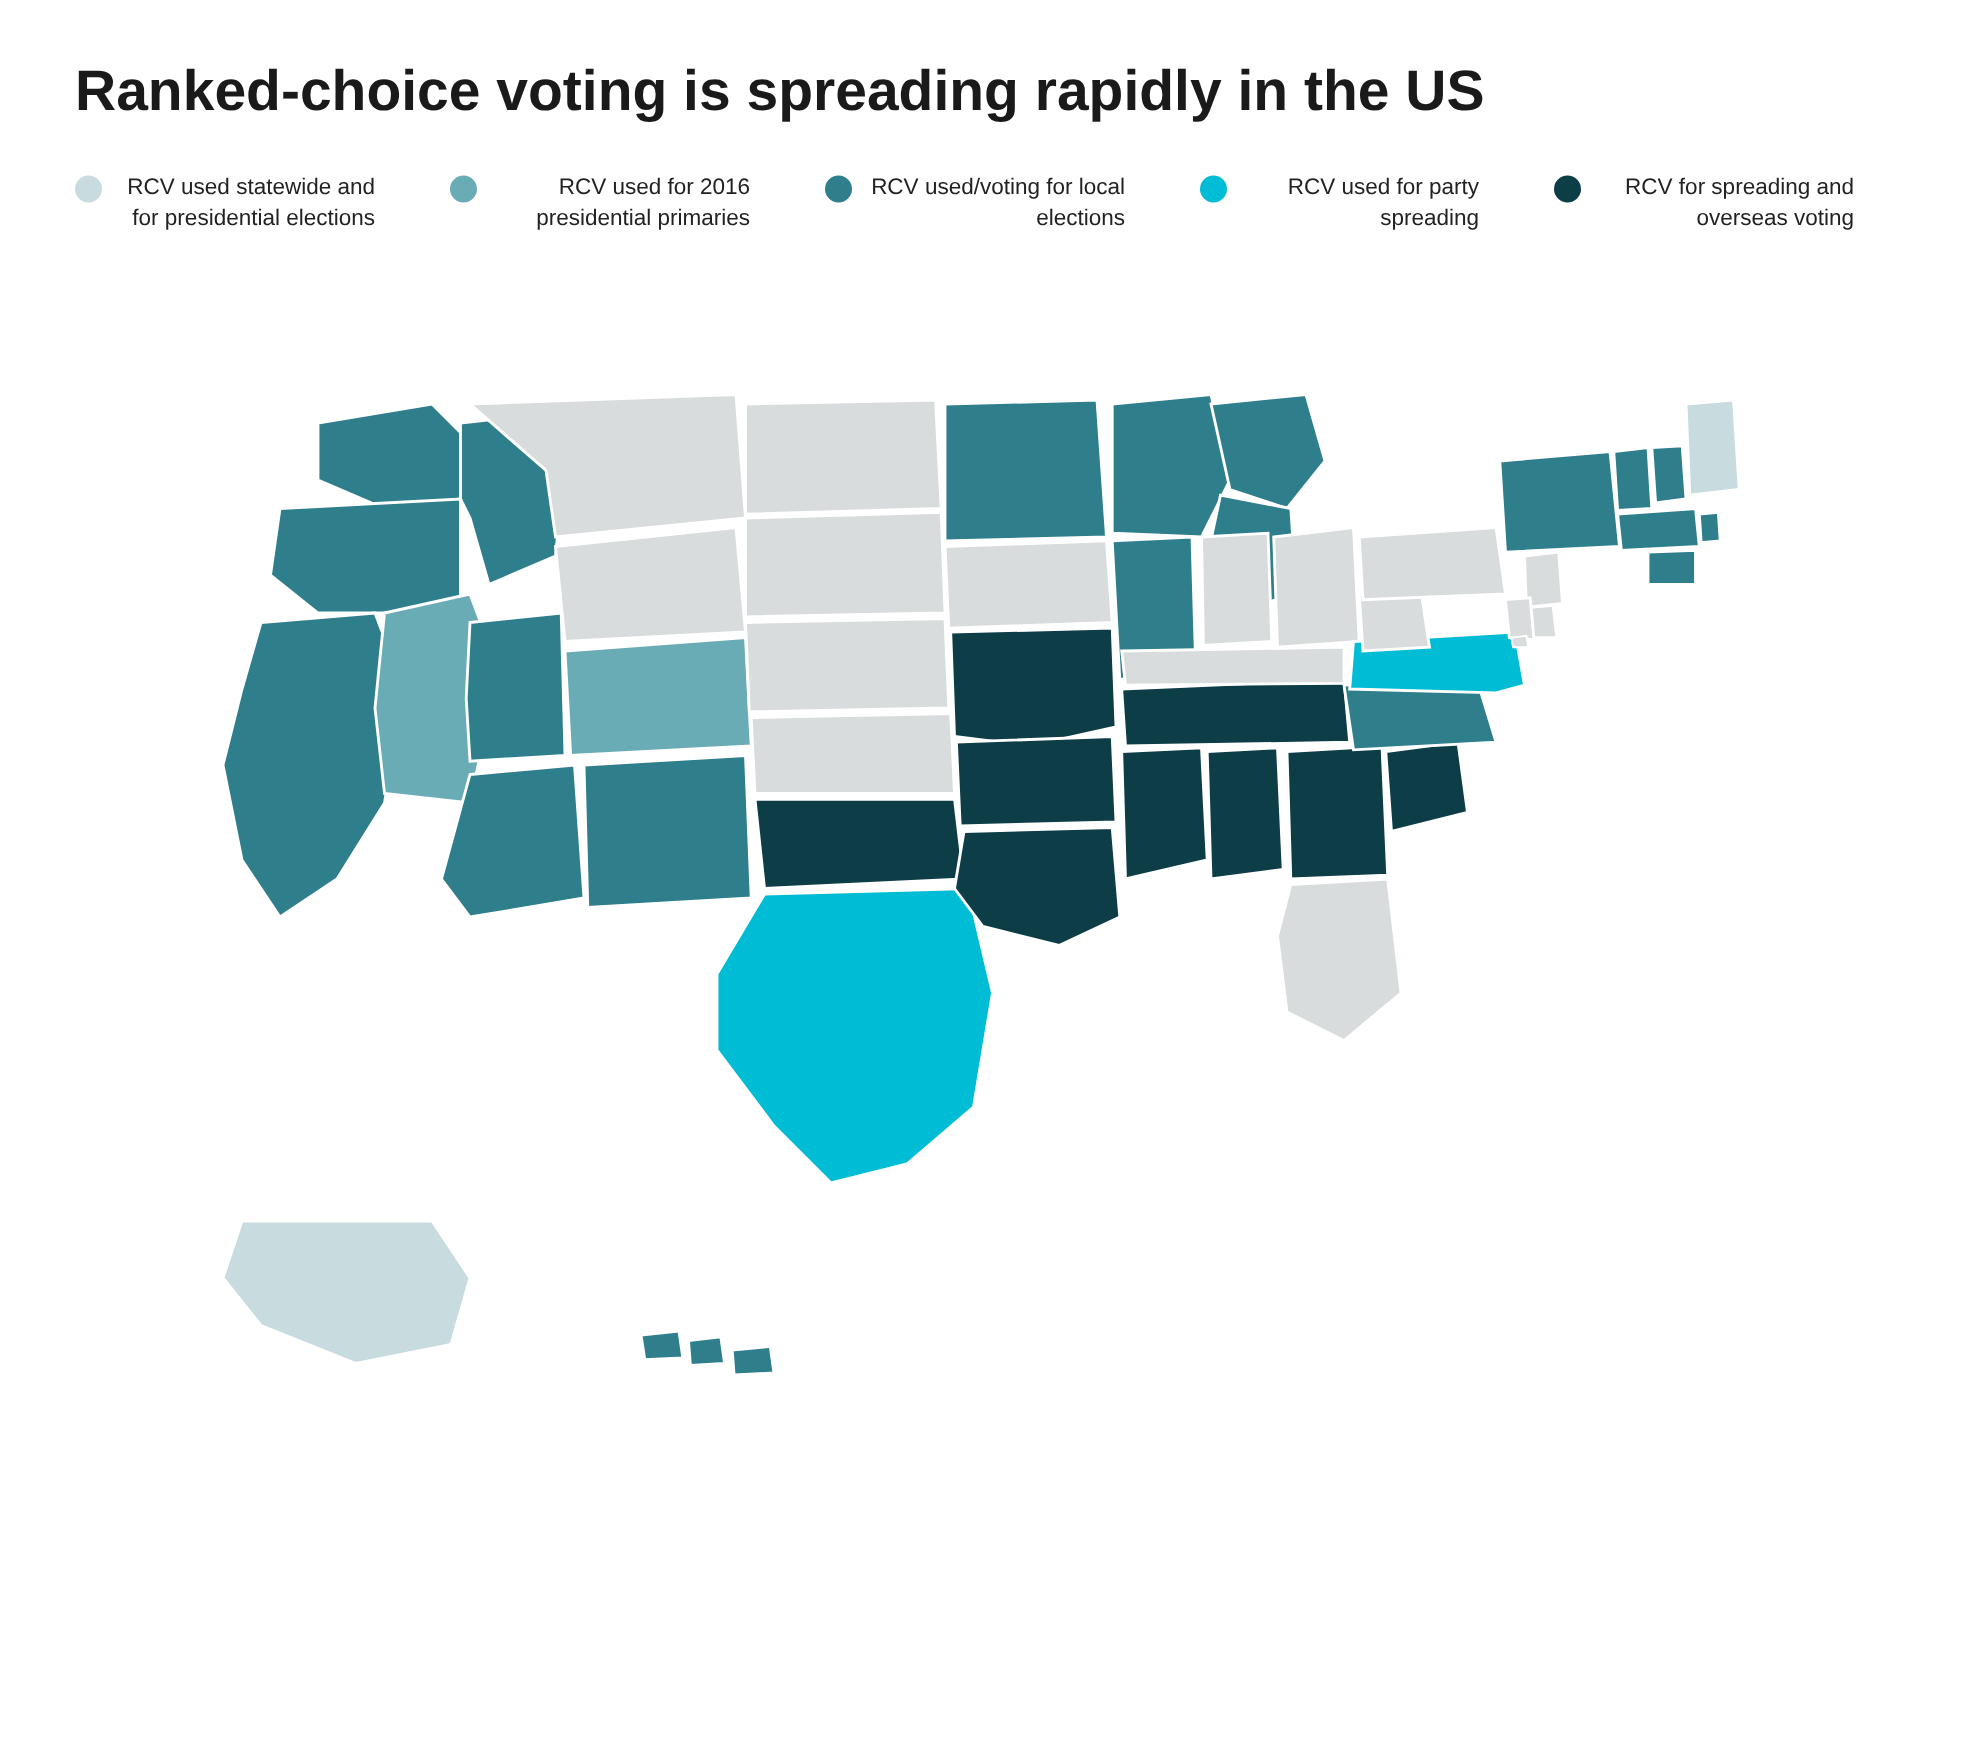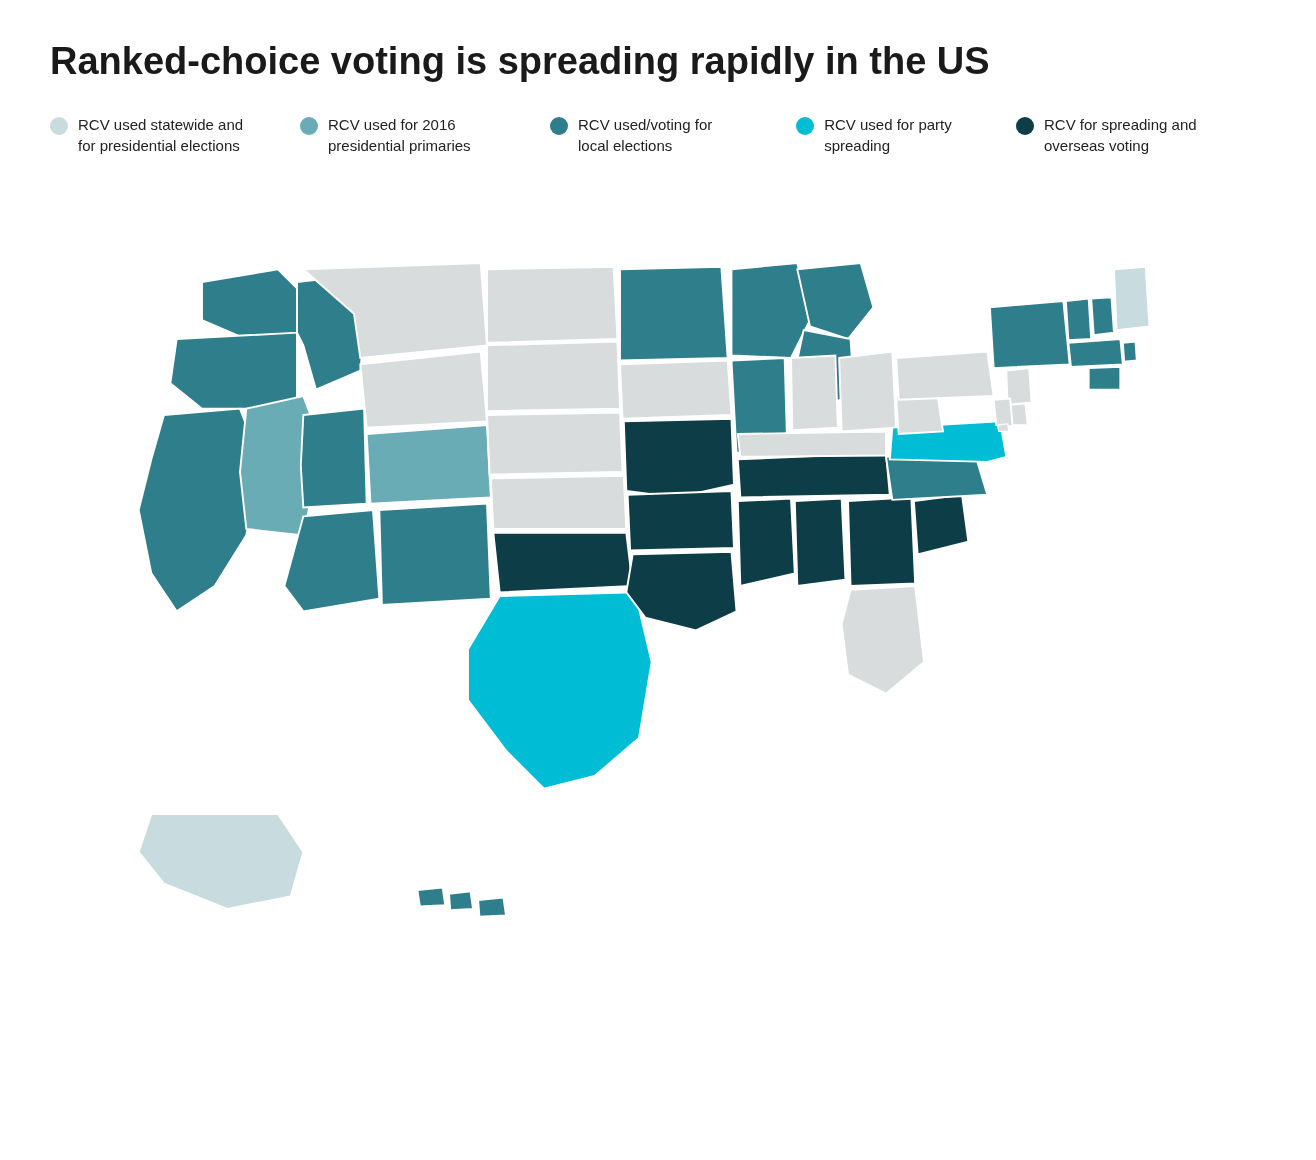--- a/index.html
+++ b/index.html
@@ -4,36 +4,37 @@
   <style>
     * { margin: 0; padding: 0; box-sizing: border-box; }
     body {
       background: #ffffff;
       font-family: 'Arial', sans-serif;
       width: 1316px;
       min-height: 1160px;
       overflow: hidden;
     }
     .container {
-      padding: 40px 50px 20px 50px;
+      padding: 40px 30px 20px 50px;
       width: 1316px;
     }
     h1 {
       font-size: 38px;
       font-weight: 900;
       color: #1a1a1a;
       margin-bottom: 30px;
       line-height: 1.15;
     }
     .legend {
       display: flex;
       flex-direction: row;
       gap: 0;
       margin-bottom: 20px;
       flex-wrap: nowrap;
+      text-align: right;
     }
     .legend-item {
       display: flex;
       align-items: flex-start;
       gap: 10px;
       margin-right: 50px;
       max-width: 200px;
     }
     .legend-dot {
       width: 18px;

